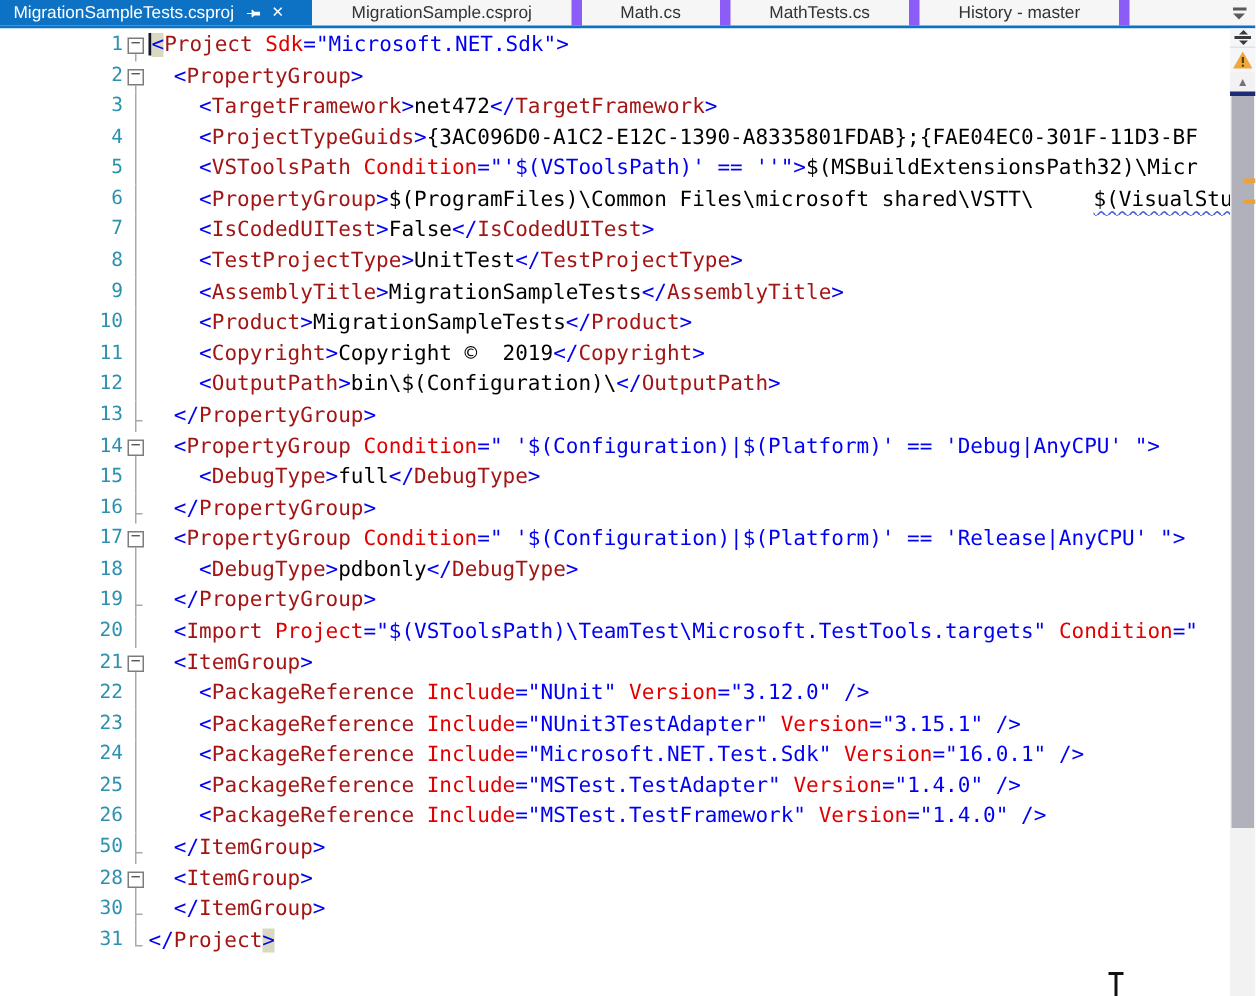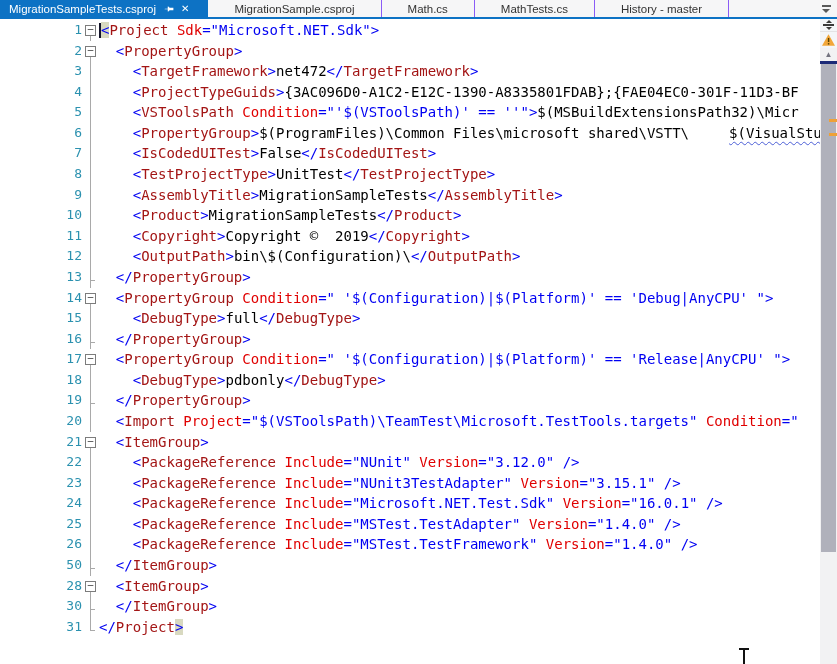--- a/index.html
+++ b/index.html
@@ -3,21 +3,21 @@
 <meta charset="utf-8">
 <style>
   html,body{margin:0;padding:0}
   body{width:837px;height:664px;overflow:hidden;position:relative;background:#fff;
        font-family:"Liberation Sans",sans-serif;}
 
   
   .tabbar{position:absolute;top:0;left:0;right:0;height:17px;background:#f6f6f7;
           display:flex;align-items:stretch;}
   .tab{display:flex;align-items:center;font-size:11.5px;color:#333;padding:0 26px;
-       border-right:1px solid #8b5cf6;white-space:nowrap;cursor:default;}
+       border-right:7px solid #8b5cf6;white-space:nowrap;cursor:default;}
   .tab.active{background:#0d72c4;color:#fff;padding:0 19px 0 9px;border-right:none;}
   .tab.active .tlabel{margin-right:8px;}
   .pin{display:inline-flex;align-items:center;margin-right:7px;transform:rotate(90deg);}
   .closex{font-size:10px;line-height:10px;}
   .tab-list-btn{margin-left:auto;width:22px;display:flex;flex-direction:column;
                 align-items:center;justify-content:center;}
   .tab-list-btn .bar{width:9px;height:2px;background:#5a5a5a;margin-bottom:2px}
   .tab-list-btn .tri{width:0;height:0;border-left:4px solid transparent;
                 border-right:4px solid transparent;border-top:4px solid #5a5a5a;}
   .blueline{position:absolute;top:17px;left:0;right:0;height:2px;background:#0d72c4;}

